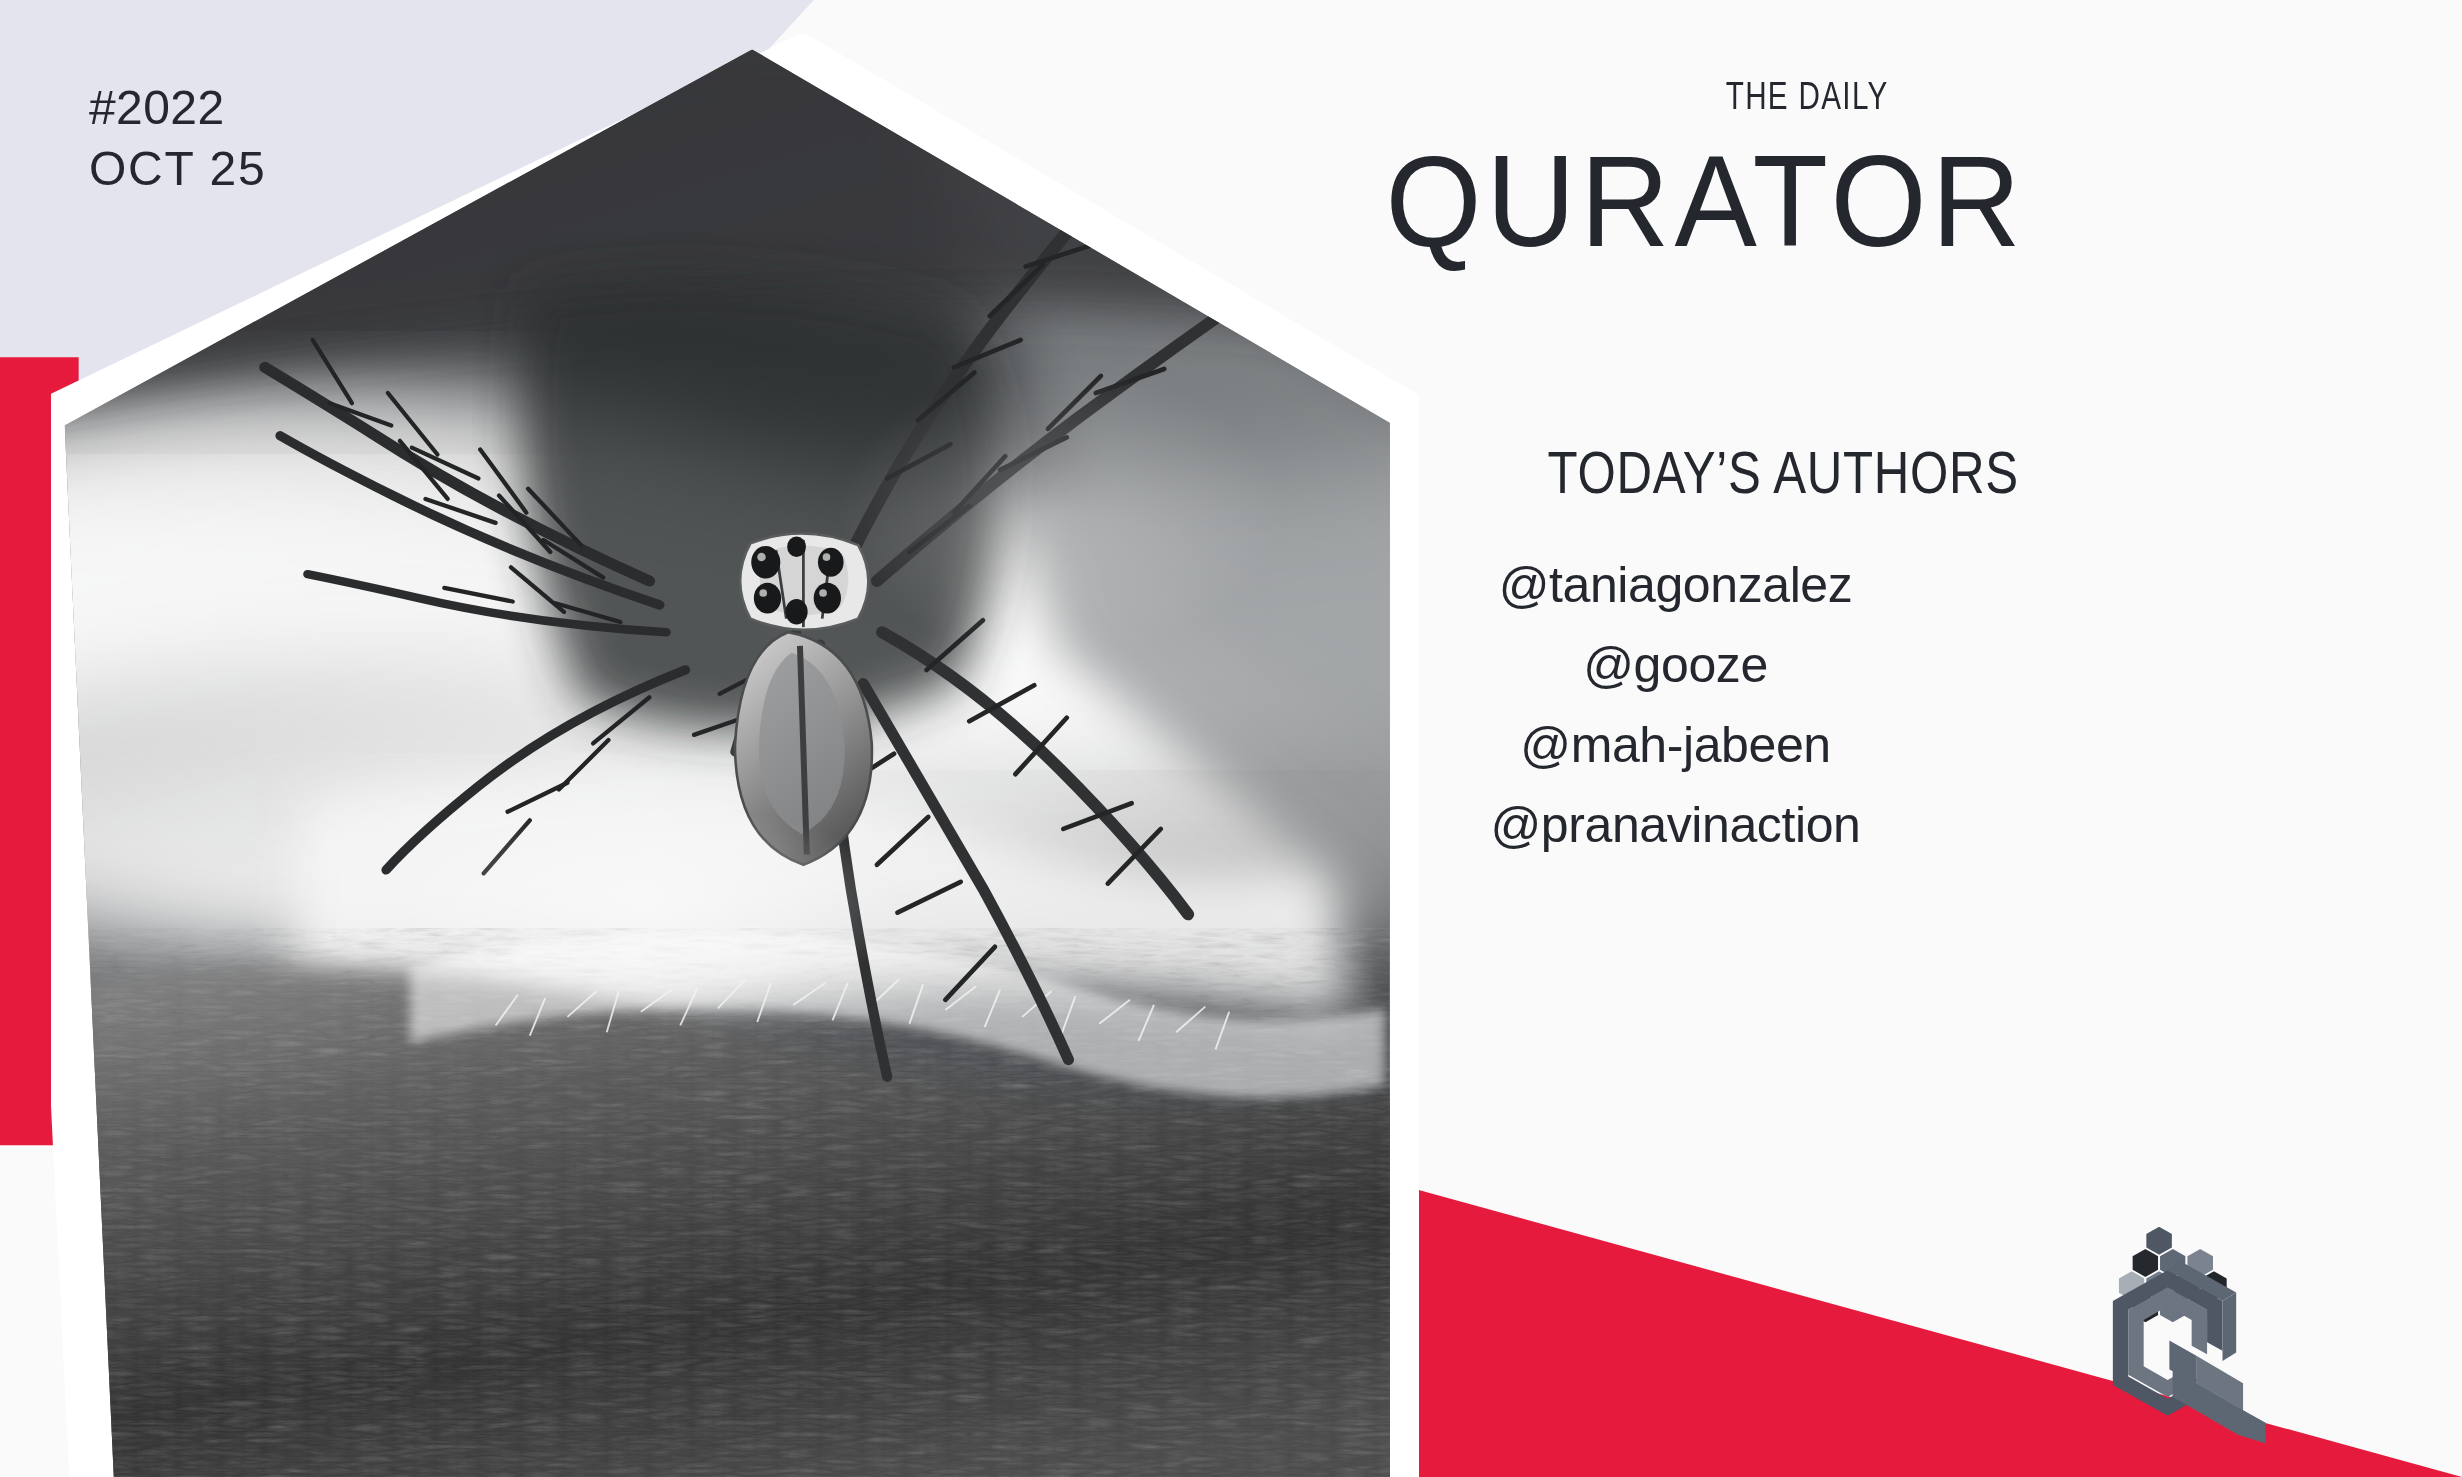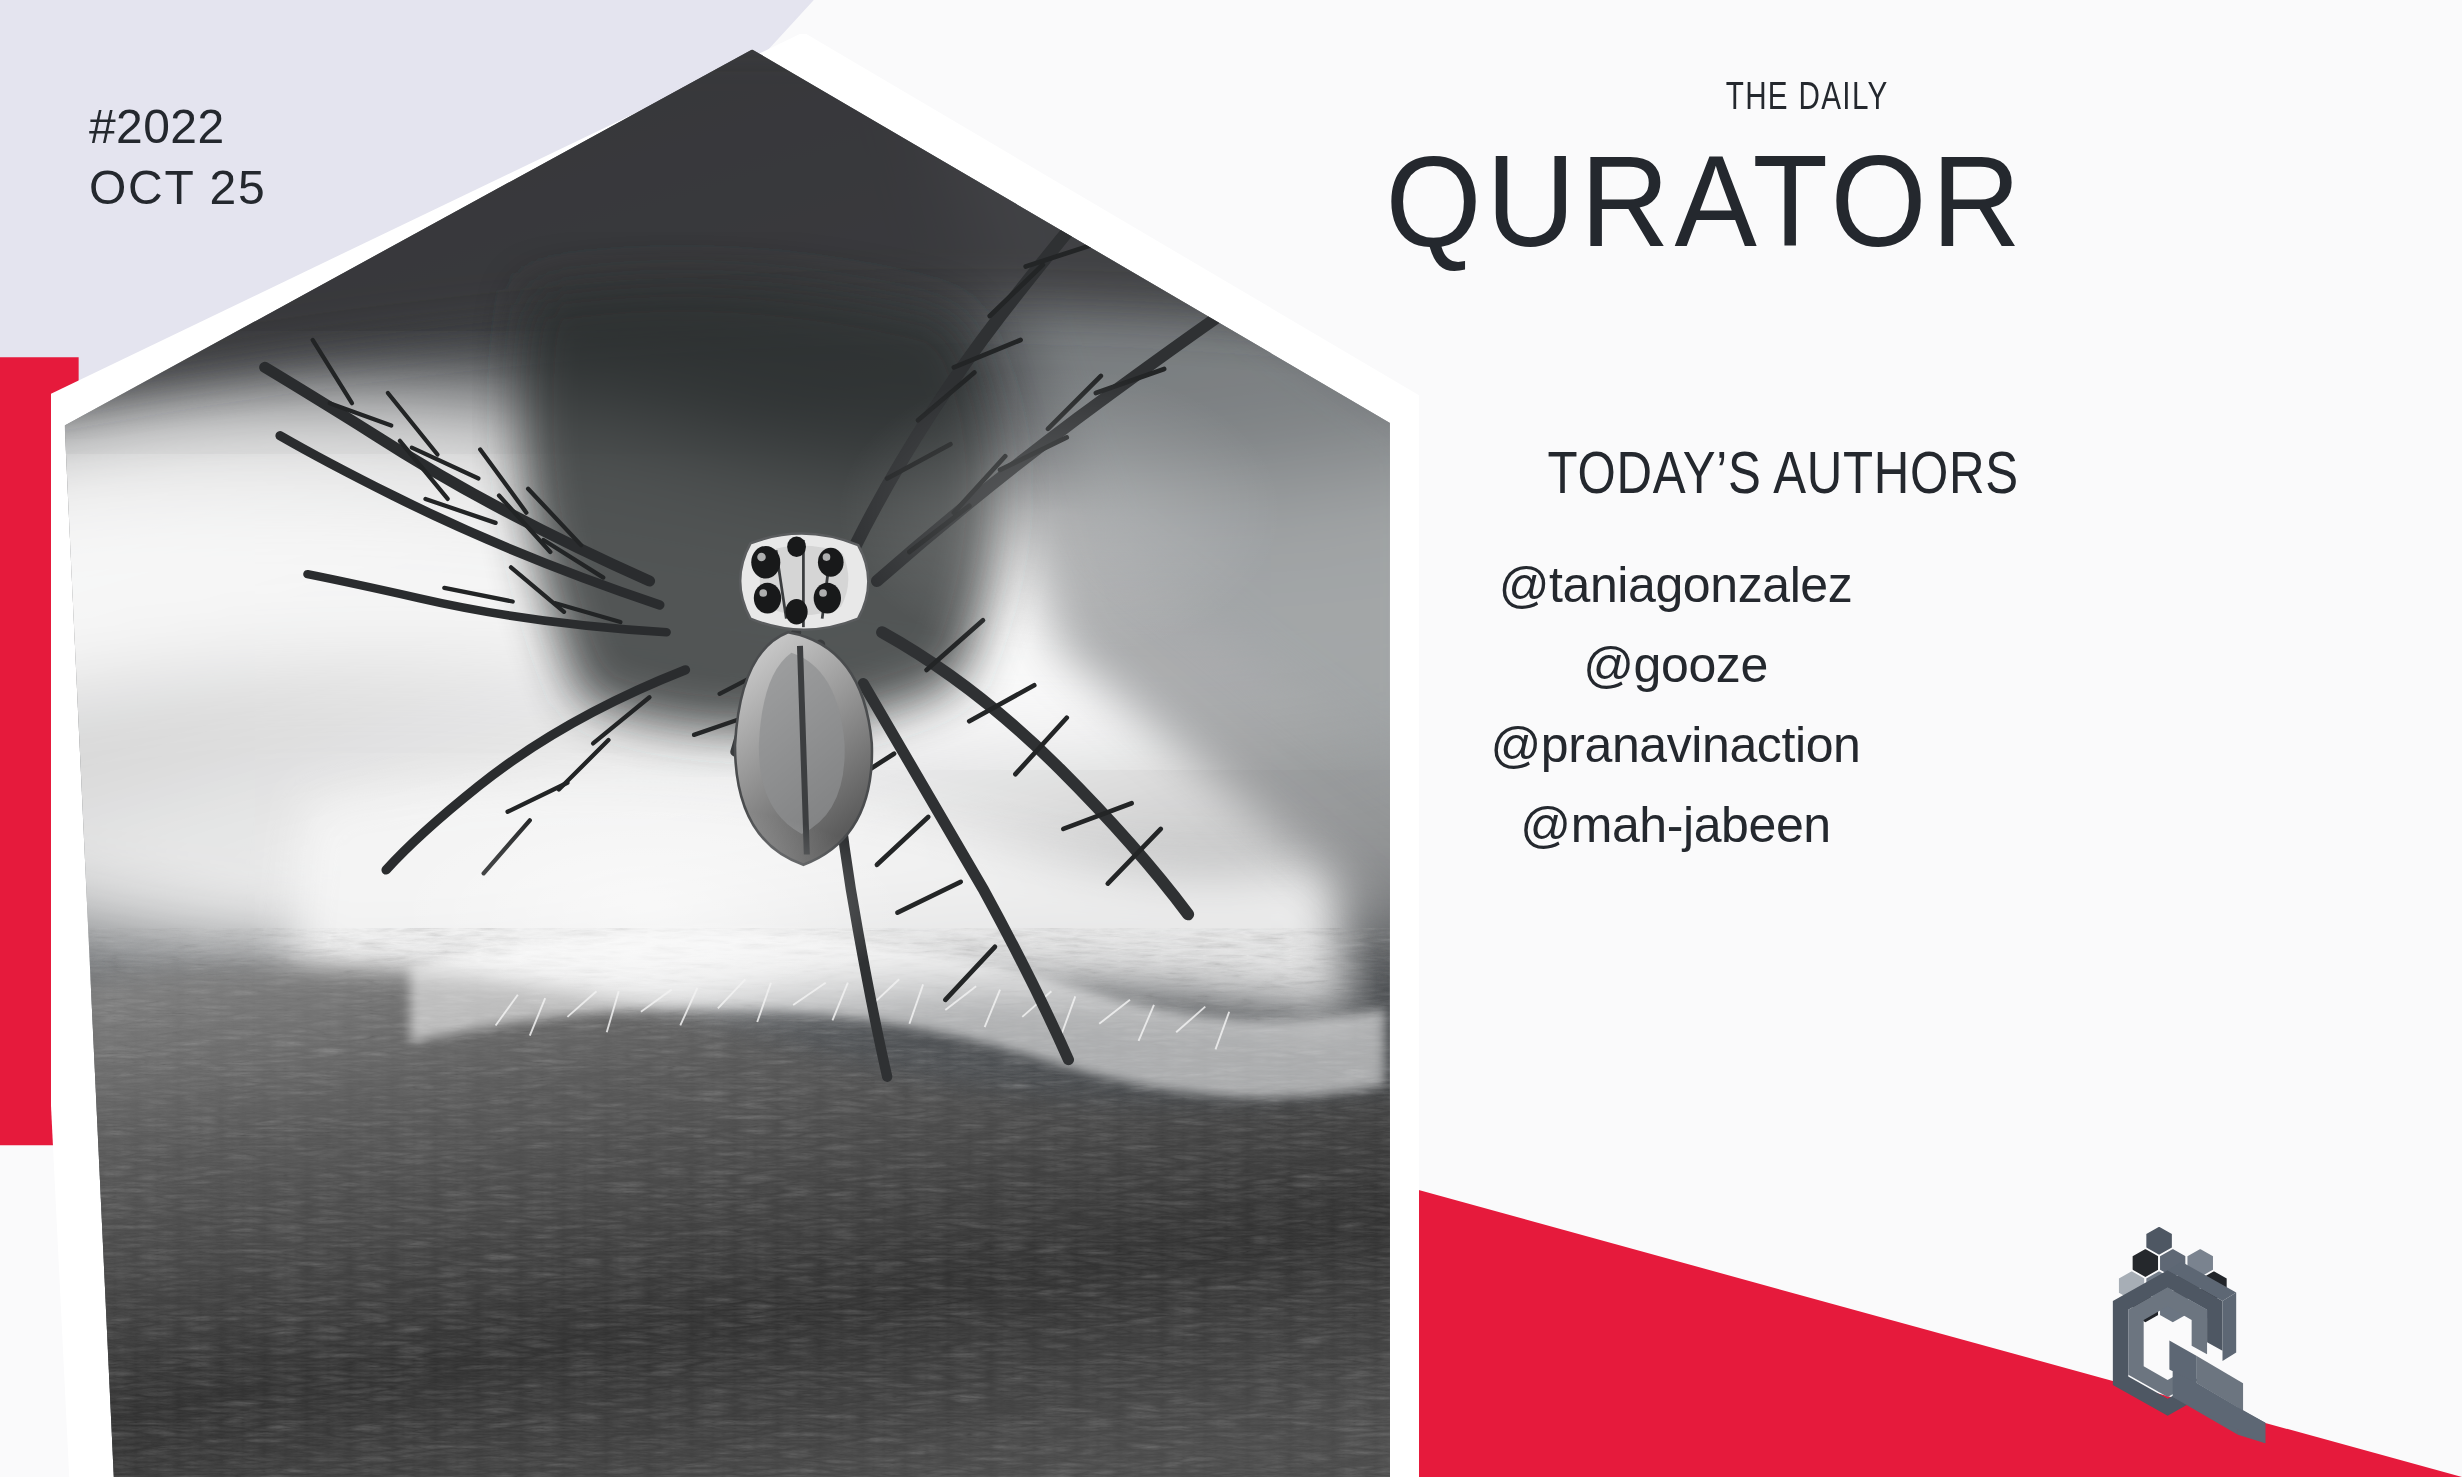--- a/index.html
+++ b/index.html
@@ -74,21 +74,20 @@
 
   
   .issue-block{
     position:absolute;
     left:89px; top:77px;
     color:#24282E;
     font-size:48px;
     line-height:1.28;
     font-weight:400;
     letter-spacing:0.4px;
-    margin-top:19px;
   }
   .issue-no{ display:block; }
   .issue-date{ display:block; letter-spacing:1.7px;text-align:center; }
 
   
   .logo{
     position:absolute;
     right:159px; bottom:32.5px;
     width:197px; height:221px;
   }
@@ -352,22 +351,22 @@
 
   <div class="right-col">
     <div class="kicker">THE DAILY</div>
     <div class="wordmark">QURATOR</div>
 
     <div class="authors-head">TODAY’S  AUTHORS</div>
 
     <div class="authors-list">
       <span class="author">@taniagonzalez</span>
       <span class="author">@gooze</span>
+      <span class="author">@mah-jabeen</span>
       <span class="author">@pranavinaction</span>
-      <span class="author">@mah-jabeen</span>
     </div>
   </div>
 
   <svg class="logo" viewBox="0 0 230 258">
 
     <g stroke="#FAFAFB" stroke-width="2.2">
 
       <polygon points="62,2 78,11 78,29 62,38 46,29 46,11" fill="#4E5763"></polygon>
 
       <polygon points="46,28 62,37 62,55 46,64 30,55 30,37" fill="#25282C"></polygon>

